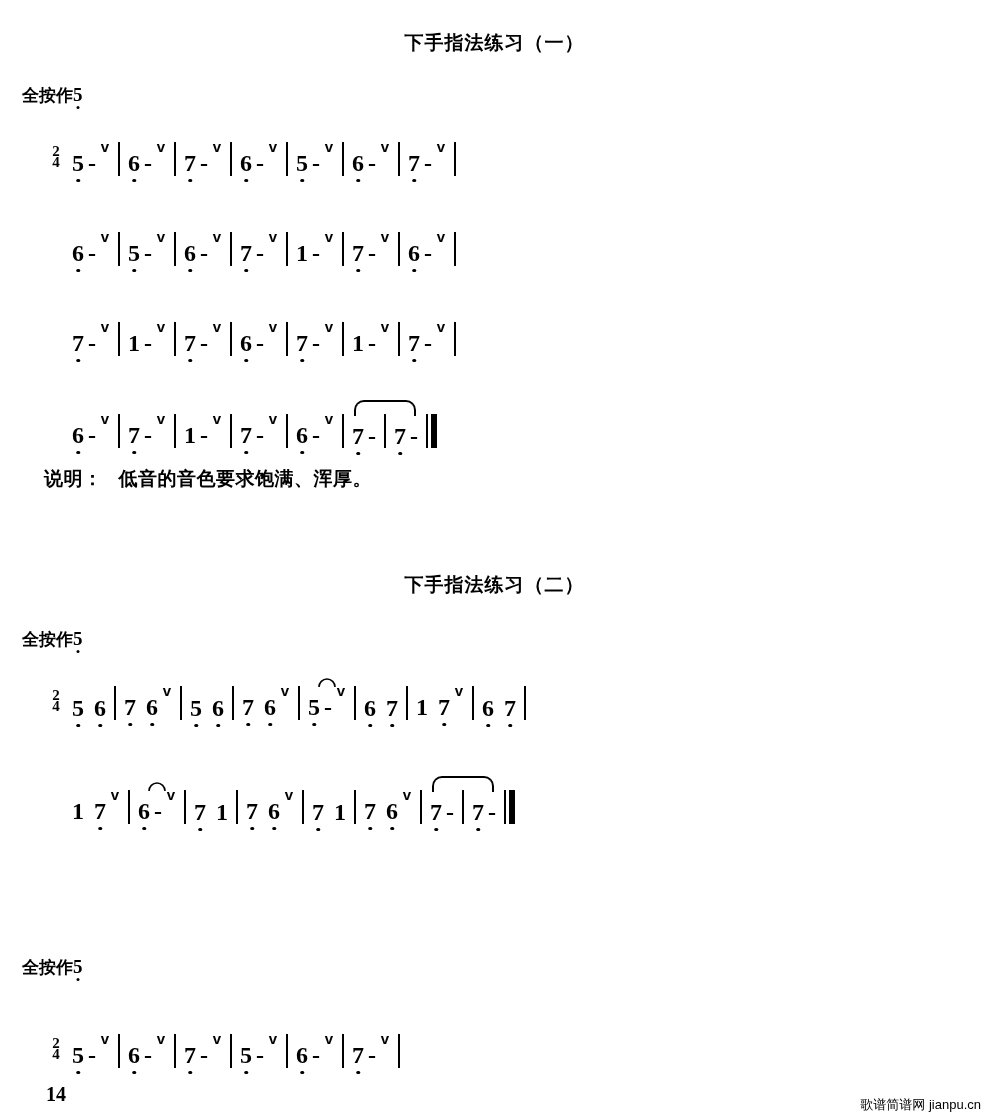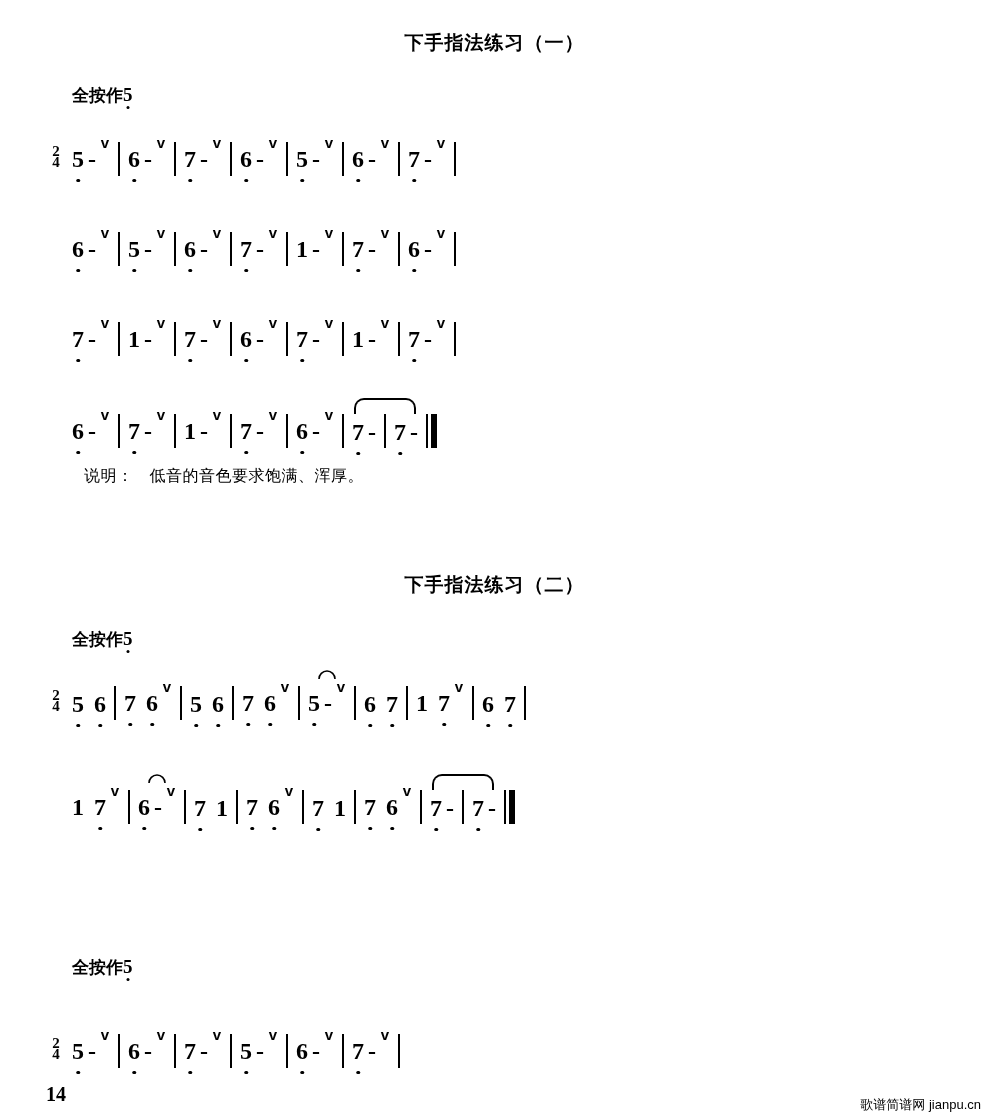--- a/index.html
+++ b/index.html
@@ -8,21 +8,21 @@
     font-family:"Liberation Serif", serif;
     color:#000;position:relative;overflow:hidden;
   }
   .page{position:relative;width:989px;height:1120px;}
 
   .title{
     text-align:center;font-size:19px;font-weight:bold;
     font-family:"Liberation Serif", serif;letter-spacing:1px;
   }
   .keynote{
-    font-size:17px;font-weight:bold;margin-left:72px;position:relative;
+    font-size:17px;font-weight:bold;margin-left:22px;position:relative;
   }
   .keynote .num{font-size:19px;position:relative;}
   .keynote .num::after{
     content:"";position:absolute;left:50%;transform:translateX(-50%);
     bottom:-4px;width:3px;height:3px;border-radius:50%;background:#000;
   }
 
   
   .staff{
     display:flex;align-items:flex-end;height:62px;
@@ -32,21 +32,21 @@
 
   .meter{
     display:inline-block;width:20px;text-align:center;
     font-size:15px;font-weight:bold;line-height:11px;
     margin-right:4px;position:relative;top:-10px;
   }
   .meter i{display:block;font-style:normal;}
 
   .cell{
     position:relative;display:inline-block;text-align:center;
-    font-size:24px;font-weight:bold;line-height:36px;
+    font-size:24px;font-weight:bold;line-height:28px;
     font-family:"Liberation Serif", serif;
   }
   .note{position:relative;display:inline-block;padding:0 2px;}
   .note.low::after{
     content:"";position:absolute;left:50%;transform:translateX(-50%);
     bottom:-5px;width:3.5px;height:3.5px;border-radius:50%;background:#000;
   }
   .dash{font-size:24px;font-weight:bold;display:inline-block;padding:0 2px;}
   .bar{
     display:inline-block;width:2px;height:34px;background:#000;
@@ -67,21 +67,21 @@
     position:relative;top:-16px;font-style:normal;font-size:15px;
     font-family:"Liberation Sans", sans-serif;
   }
   .fermata{
     position:absolute;left:50%;transform:translateX(-50%);
     top:-15px;font-size:15px;line-height:10px;
   }
   .fermata svg{display:block;}
 
   .explain{
-    margin-left:84px;font-size:16px;font-weight:normal;
+    margin-left:44px;font-size:19px;font-weight:bold;
     font-family:"Liberation Serif", serif;letter-spacing:.5px;
   }
   .explain .lbl{margin-right:16px;}
 
   .pageno{
     position:absolute;left:46px;bottom:14px;font-size:20px;font-weight:bold;
   }
   .watermark{
     position:absolute;right:8px;bottom:6px;font-size:13px;color:#000000;
     font-family:"Liberation Sans", sans-serif;

